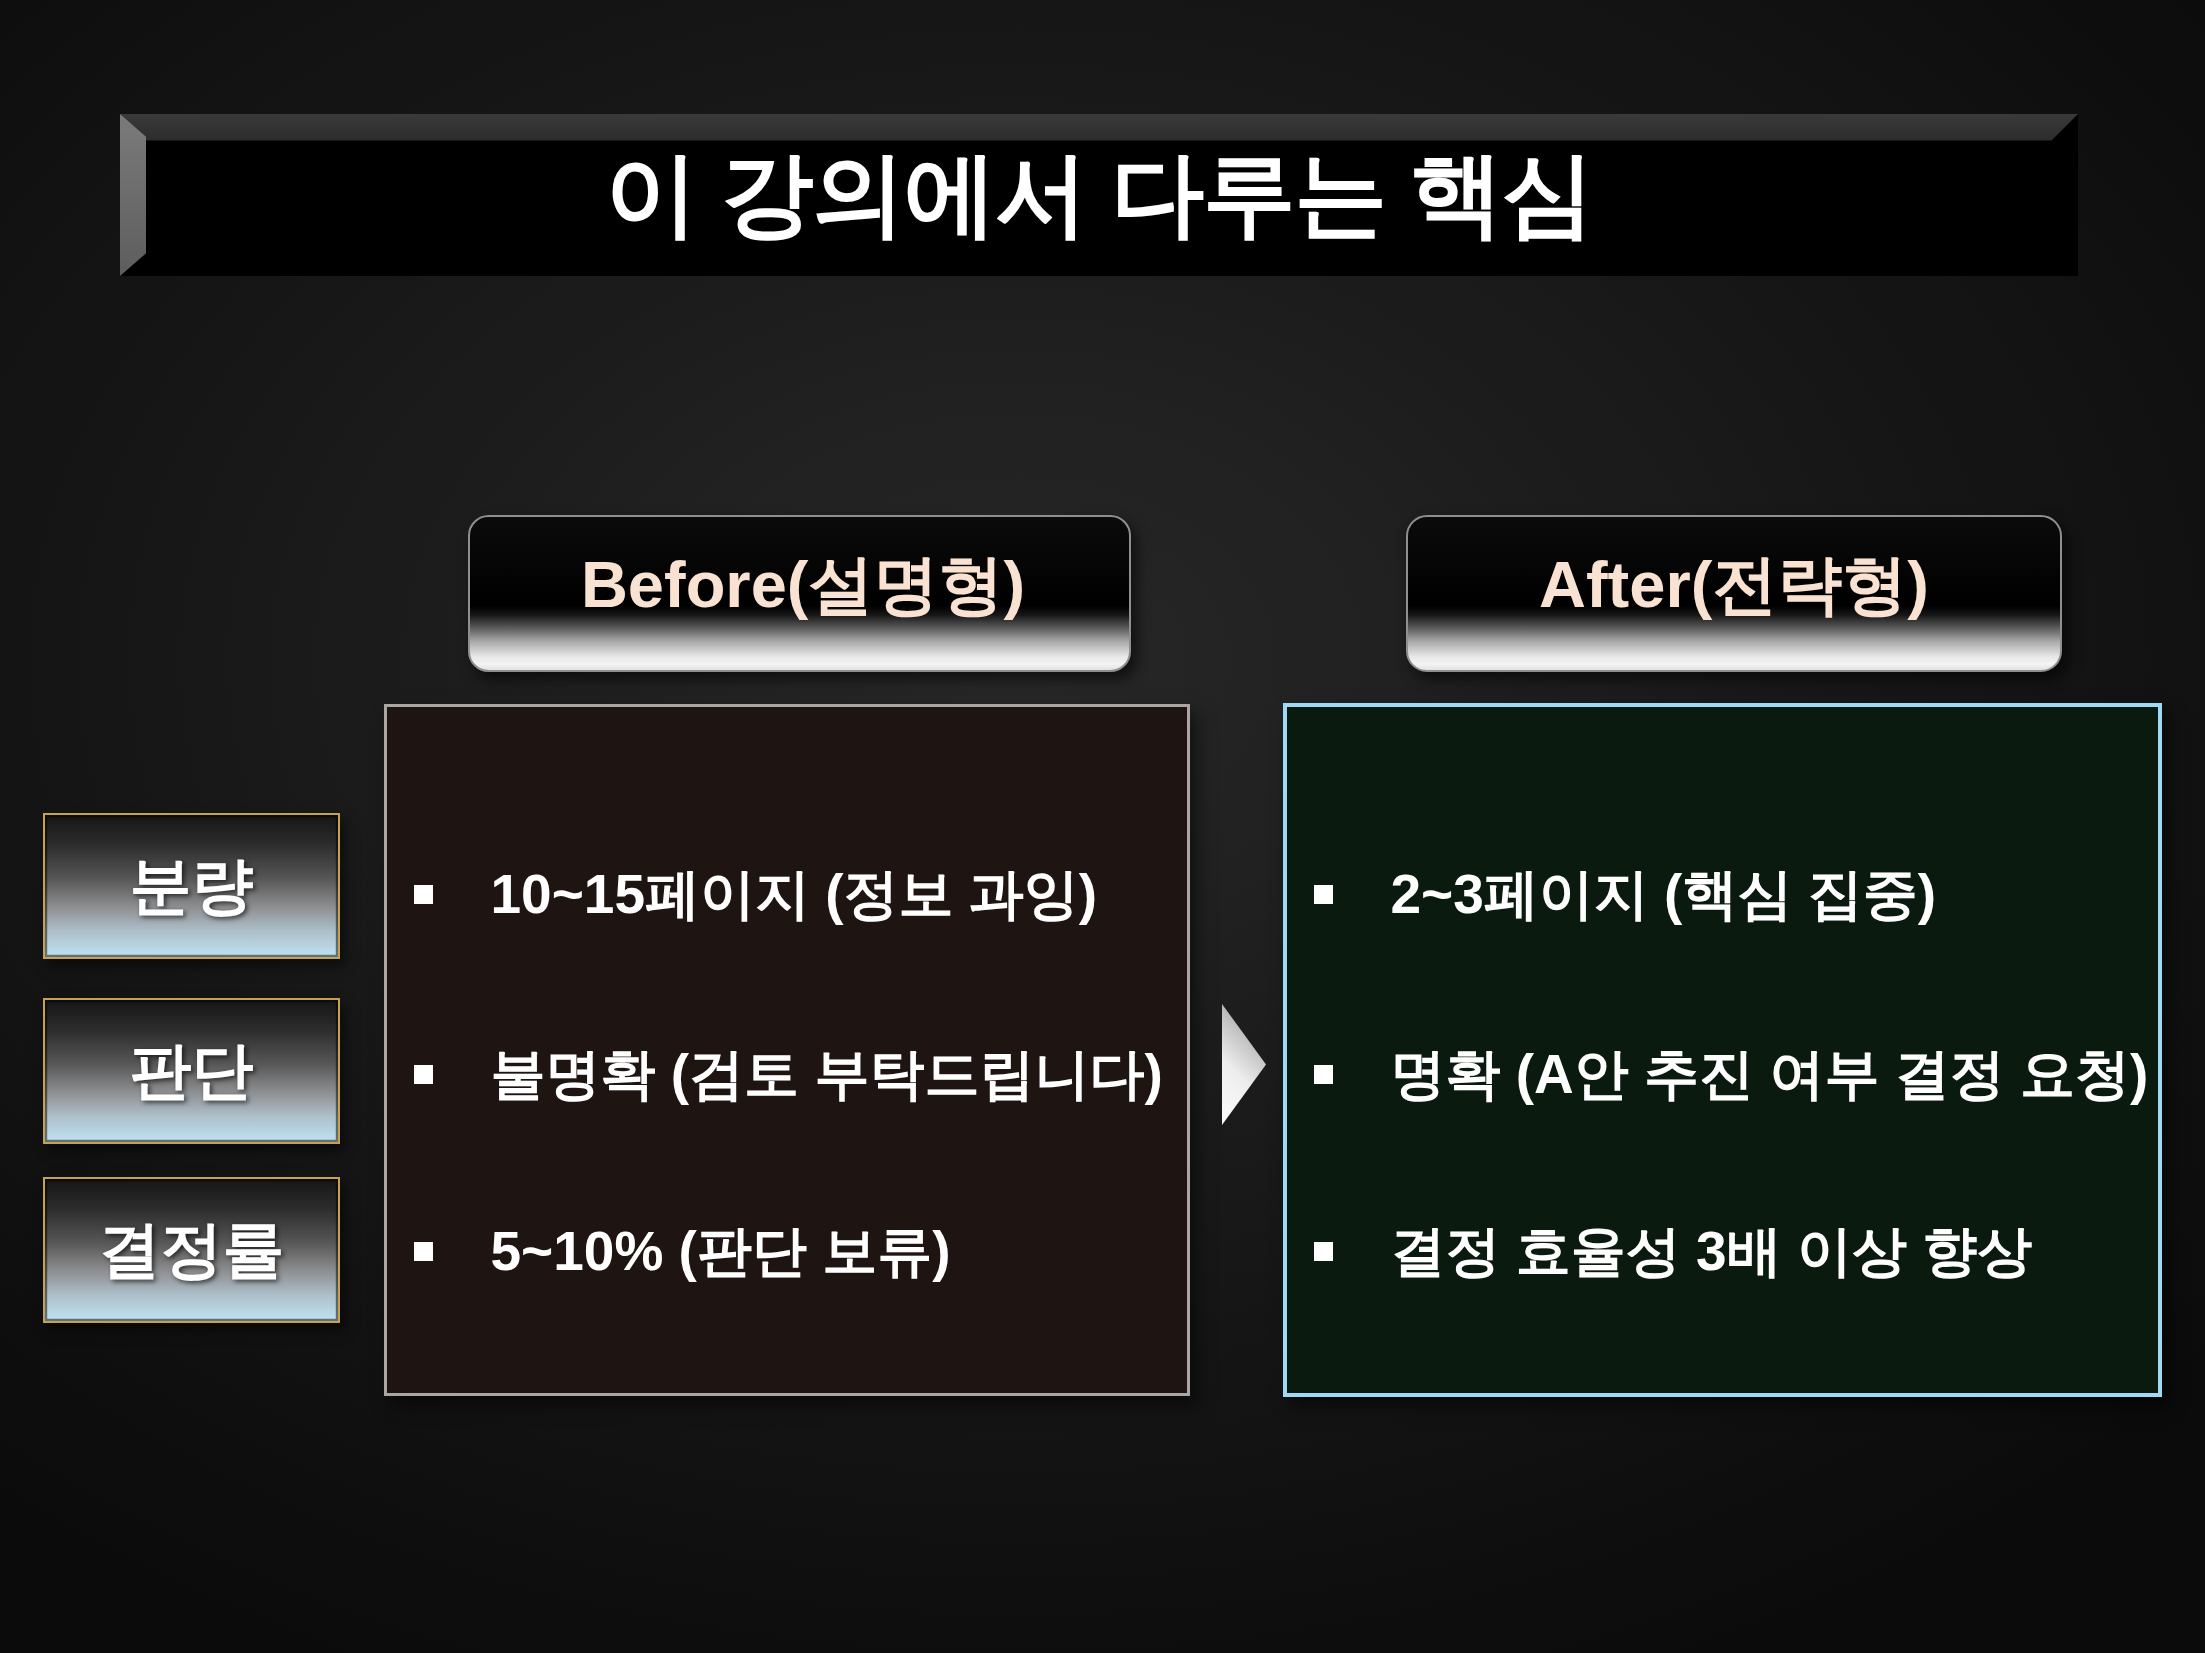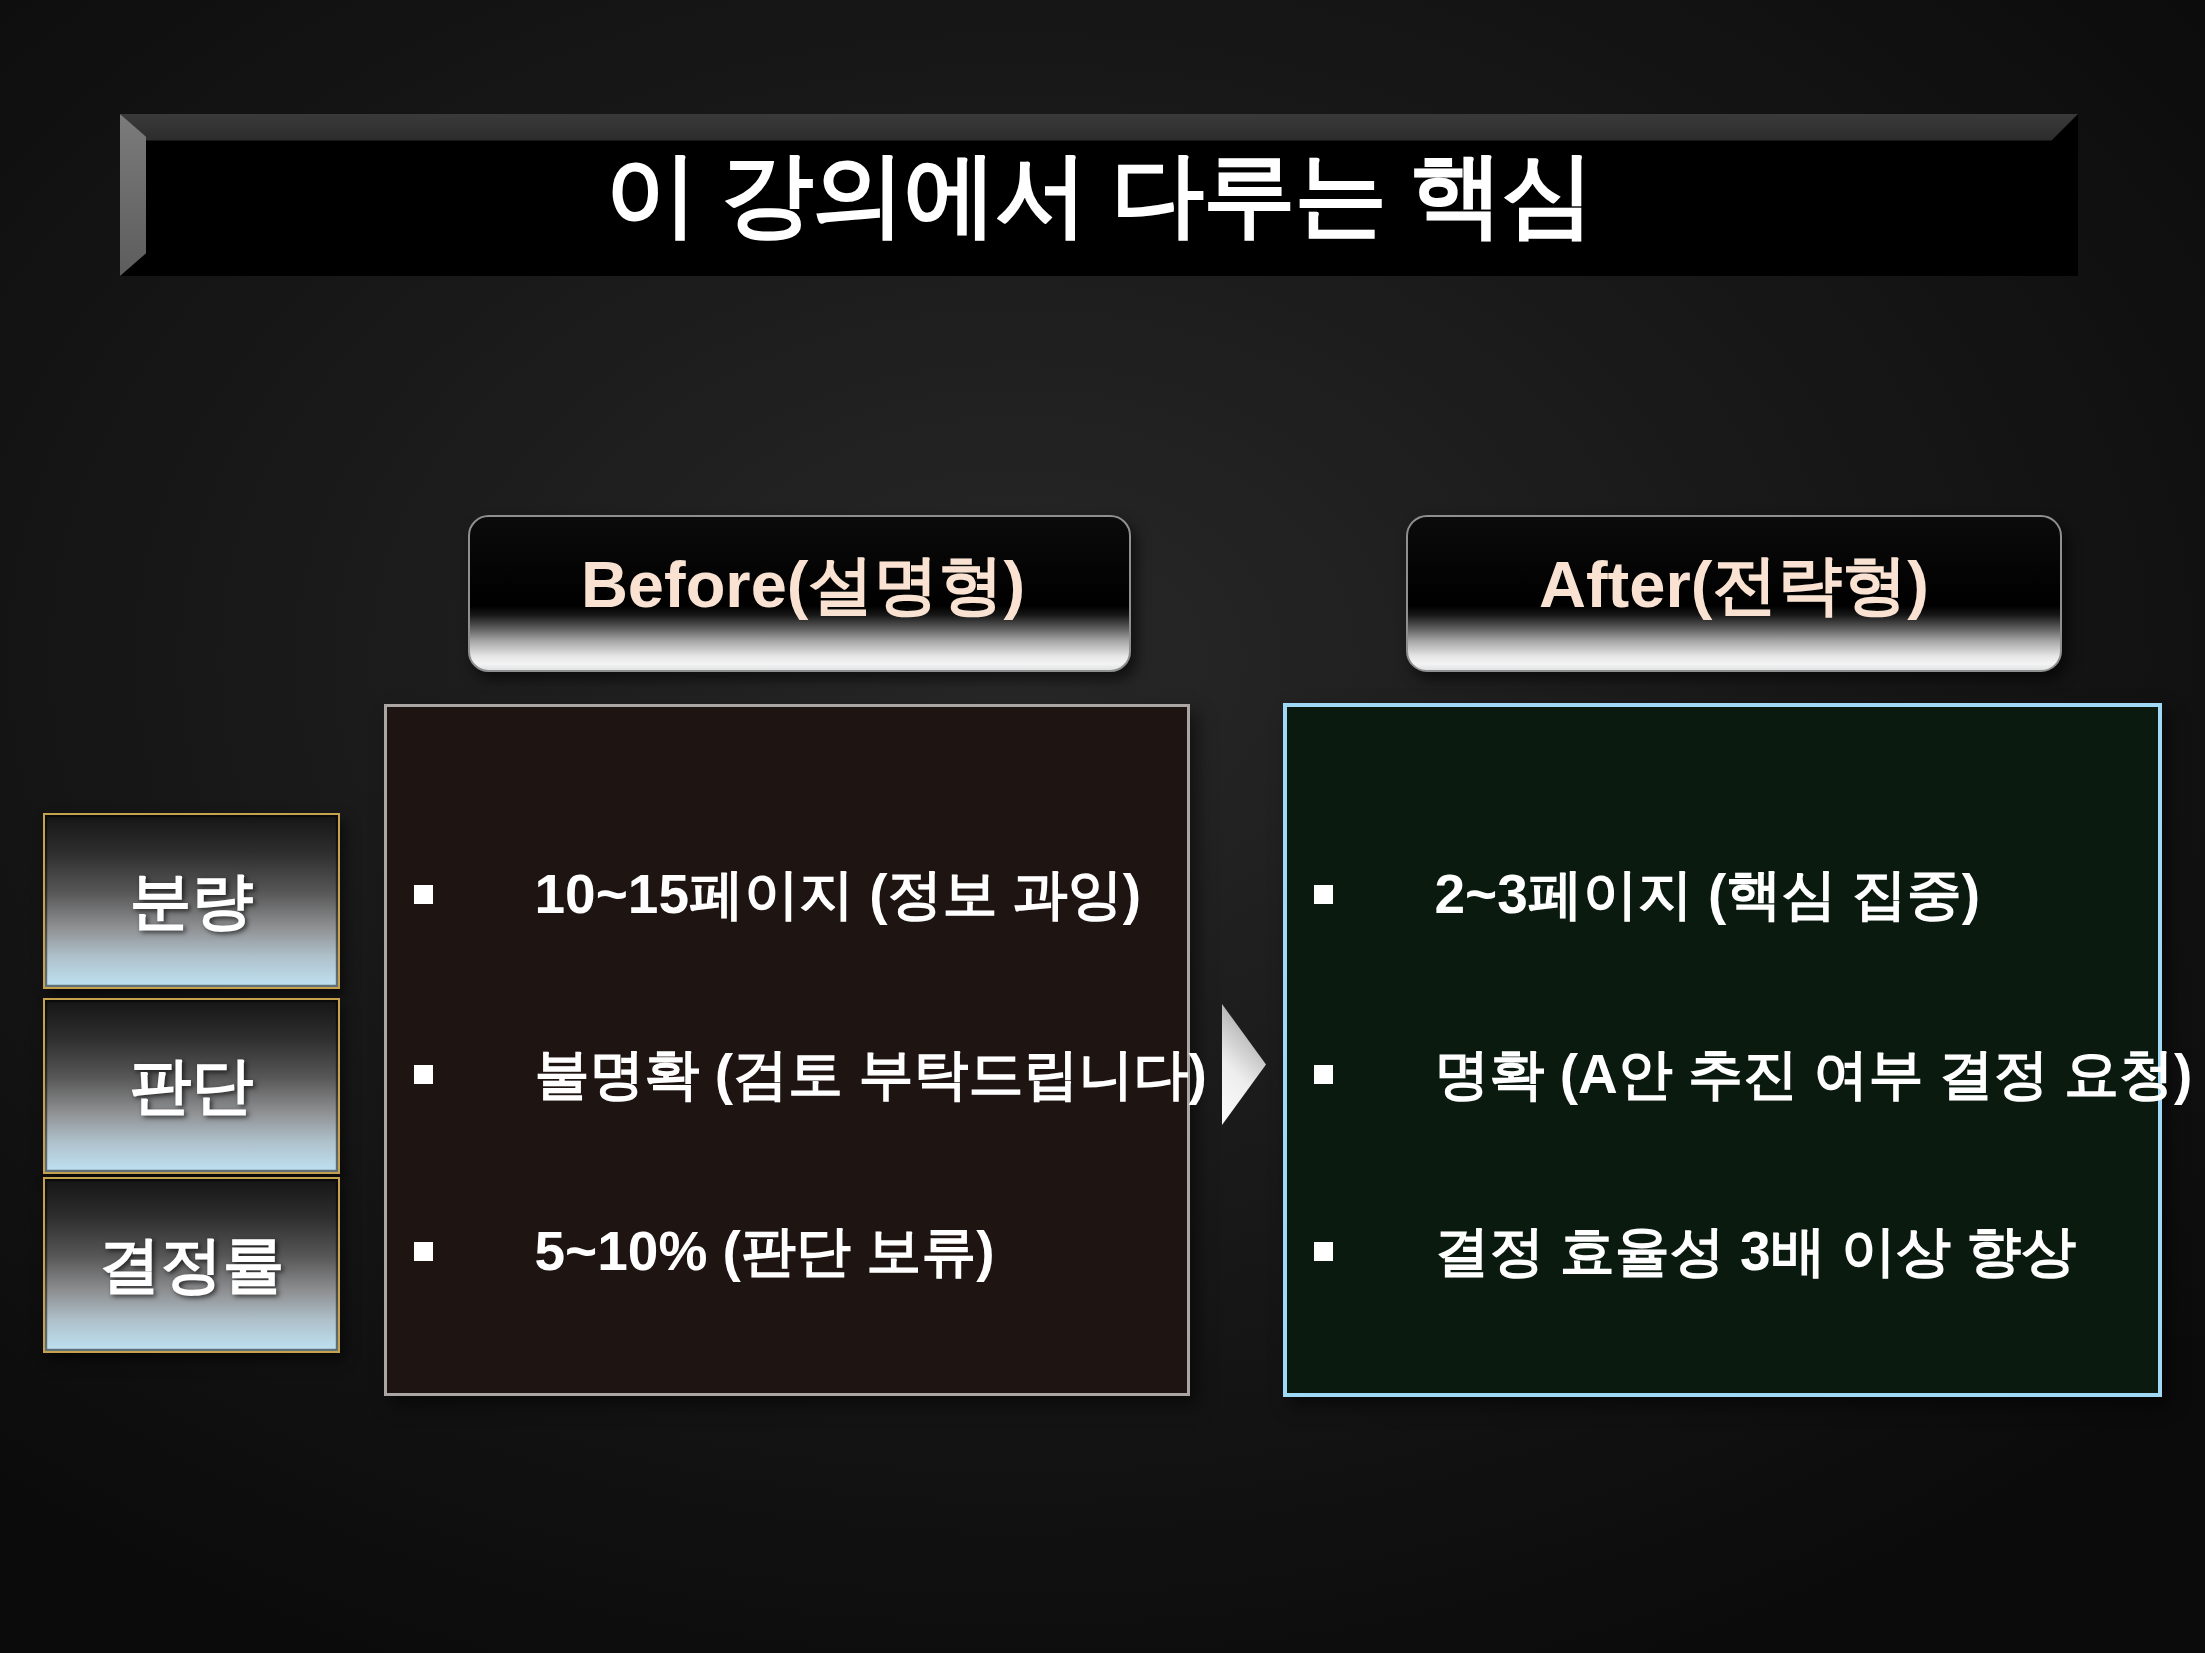--- a/index.html
+++ b/index.html
@@ -75,21 +75,21 @@
     white-space: nowrap;
   }
   .before-header { left: 468px; width: 663px; padding-left: 7px; }
   .after-header  { left: 1406px; width: 656px; border-radius: 21px; }
 
   
   .row-label {
     position: absolute;
     left: 43px;
     width: 297px;
-    height: 176px;
+    height: 146px;
     box-sizing: border-box;
     border: 2.9px solid var(--label-border, #c7a24e);
     background: linear-gradient(180deg,
       #151515 0%, #2e2e2e 22%, #575757 45%,
       #8e8f91 65%, #aec0ca 82%, #bfe2f2 100%);
     box-shadow: inset 0 0 0 2.2px rgba(0,0,0,0.5), 5.1px 6.6px 11.8px rgba(0,0,0,0.5);
     display: flex;
     align-items: center;
     justify-content: center;
   }
@@ -121,21 +121,20 @@
     width: 879px; height: 694px;
     background: var(--after-box-bg, #0a1a0e);
     border: 4.4px solid var(--after-box-border, #9fd9f6);
   }
   .bullet-row {
     position: absolute;
     left: 26.5px; right: 11.8px;
     height: 81px;
     display: flex;
     align-items: center;
-    gap: 44px;
   }
   .bullet-row-1 { top: 147px; }
   .bullet-row-2 { top: 327px; }
   .bullet-row-3 { top: 504px; }
   .bullet-square {
     flex: 0 0 auto;
     width: 19px; height: 19px;
     background: #ffffff;
     margin-right: 58px;
   }

